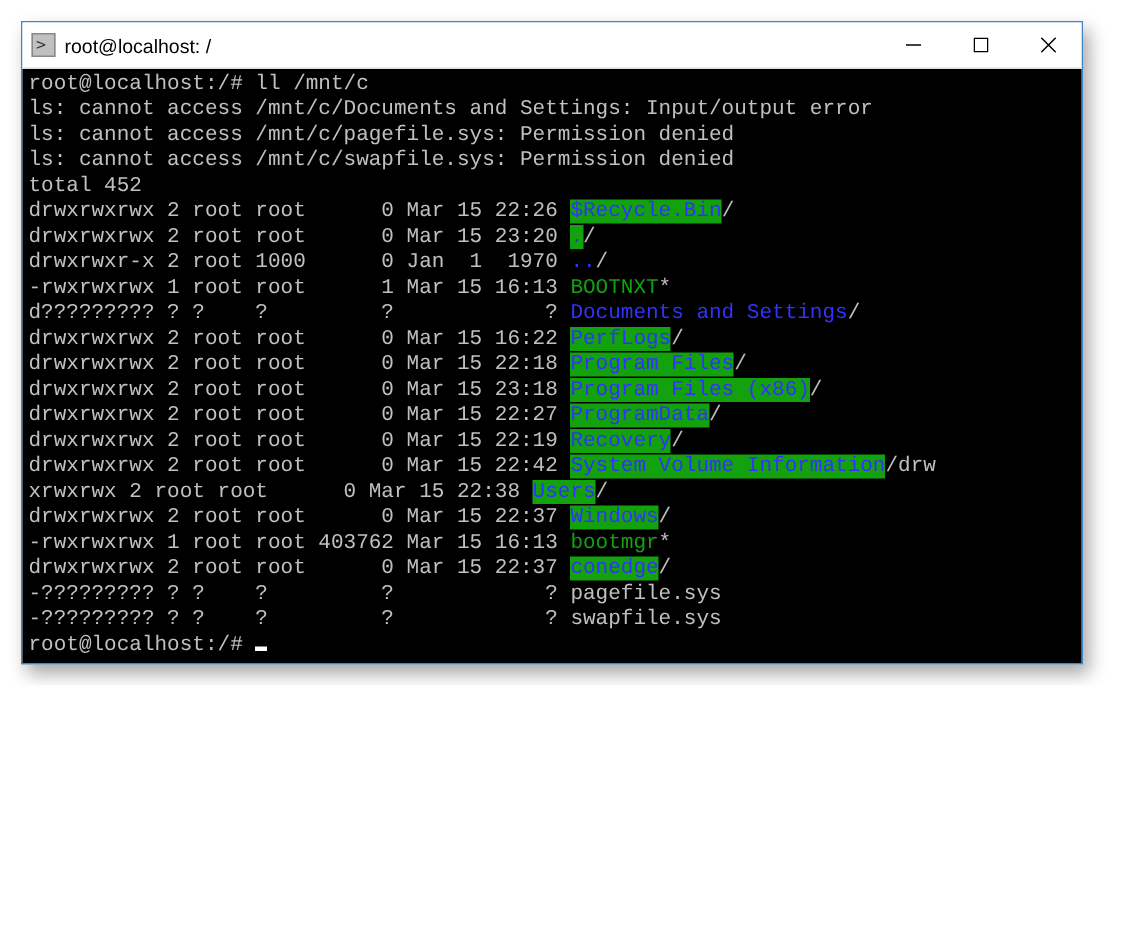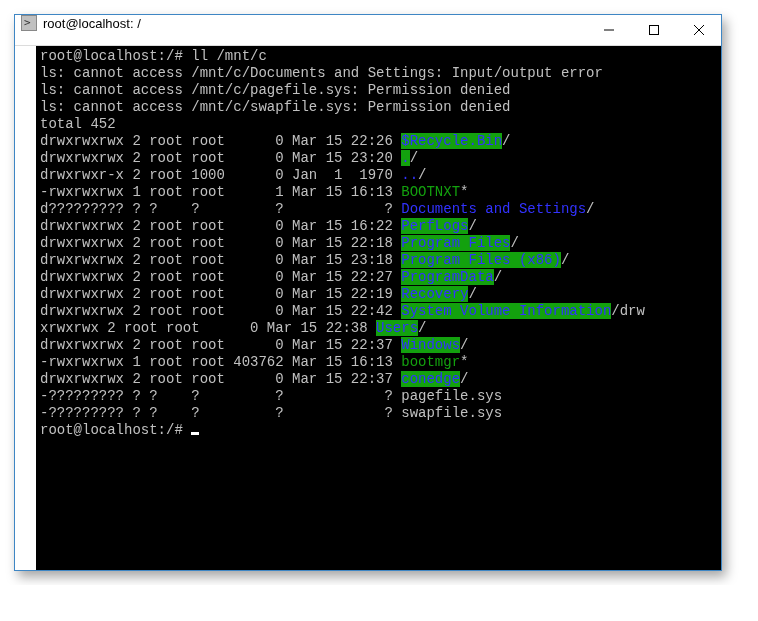--- a/index.html
+++ b/index.html
@@ -15,21 +15,21 @@
   .window {
     width: 708px;
     box-sizing: border-box;
     border: 1px solid #3e86c4;
     background: #ffffff;
   }
   .titlebar {
     height: 30px;
     background: #ffffff;
     display: flex;
-    align-items: flex-start;
+    align-items: center;
     justify-content: space-between;
     padding-left: 6px;
     border-bottom: 1px solid #dcdcdc;
   }
   .titlebar .title-wrap {
     display: flex;
     align-items: center;
     gap: 6px;
   }
   .titlebar .icon {
@@ -61,25 +61,24 @@
     justify-content: center;
   }
   .win-btn svg { stroke: #000; stroke-width: 1; fill: none; }
   .terminal {
     background: #000;
     color: #c0c0c0;
     font-family: "Consolas", "Courier New", monospace;
     font-size: 14px;
     line-height: 17px;
     padding: 2px 4px 4px 4px;
-    height: 524px;
+    height: 396px;
     box-sizing: border-box;
     overflow: hidden;
     white-space: pre;
-    margin-left: 21px;
   }
   .bg-green-blue  { background: #13a10e; color: #3232ff; }
   .fg-blue   { color: #3232ff; }
   .fg-green  { color: #13a10e; }
   .cursor {
     display: inline-block;
     width: 8px;
     height: 3px;
     vertical-align: -1px;
     background: #ffffff;

